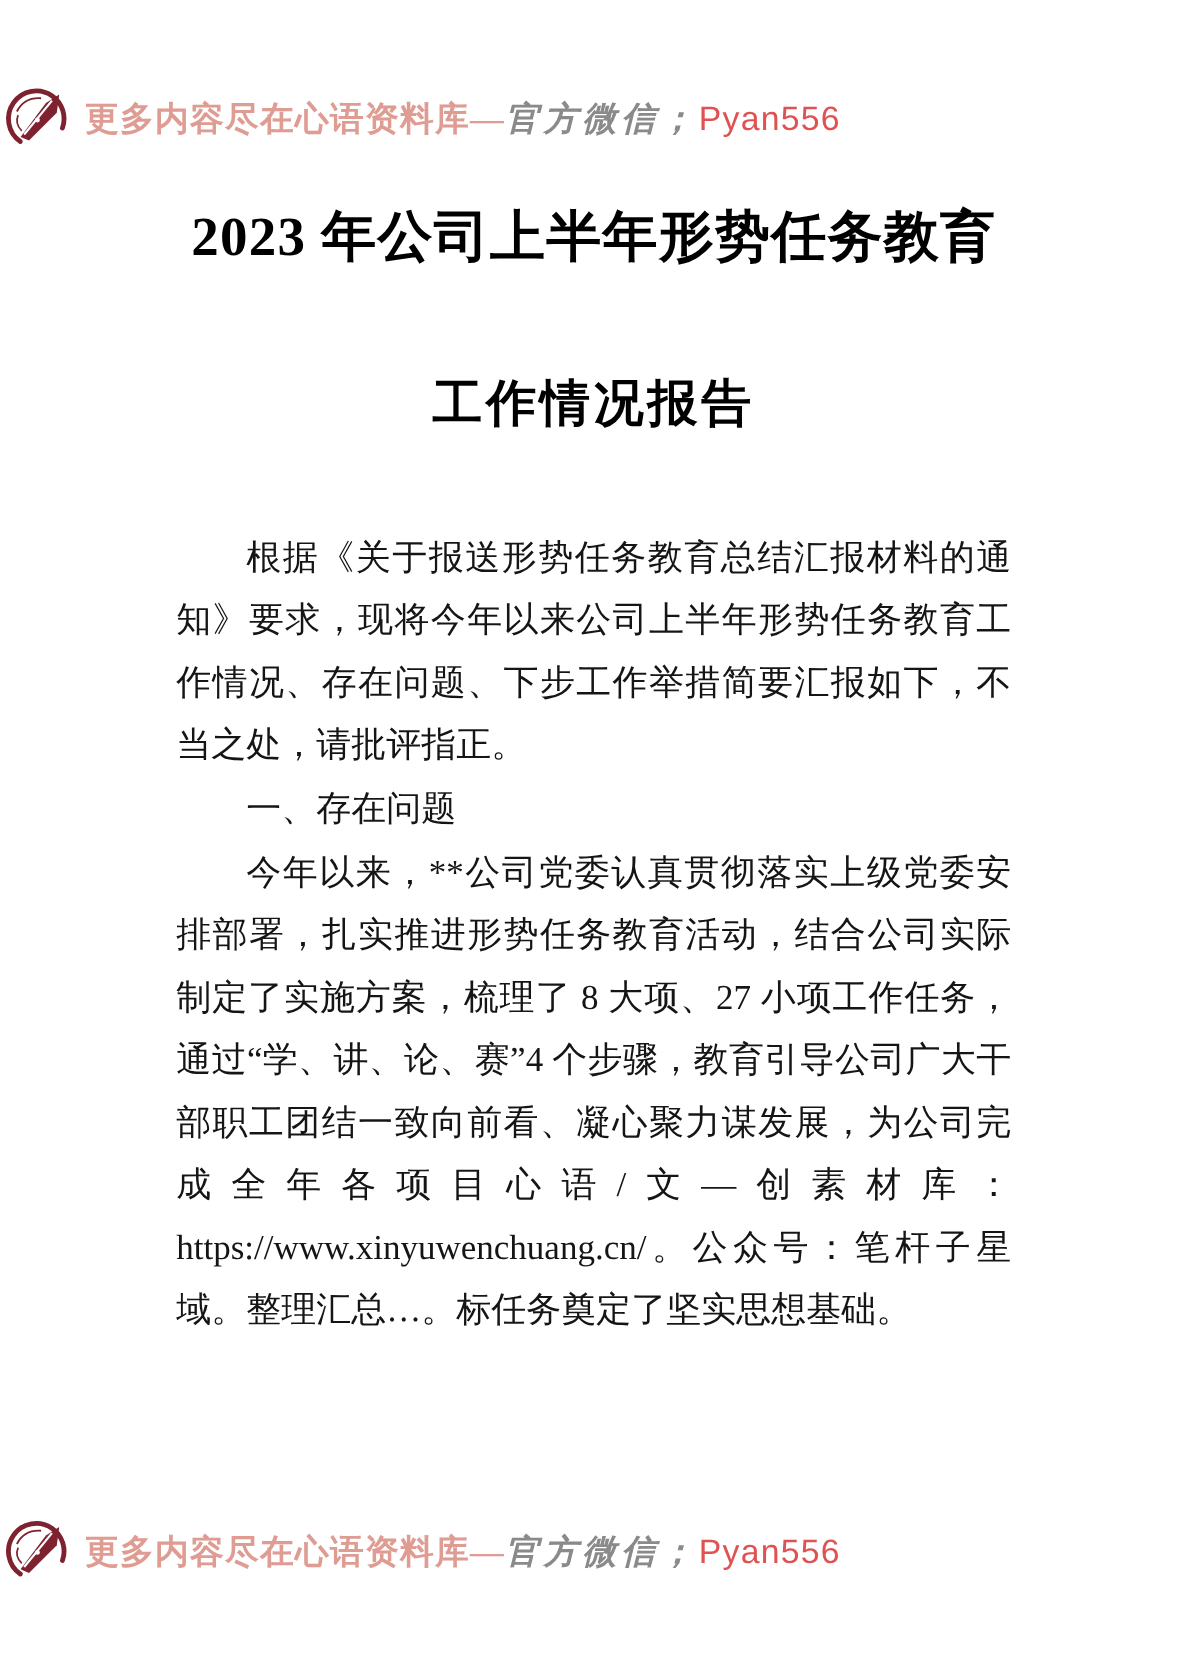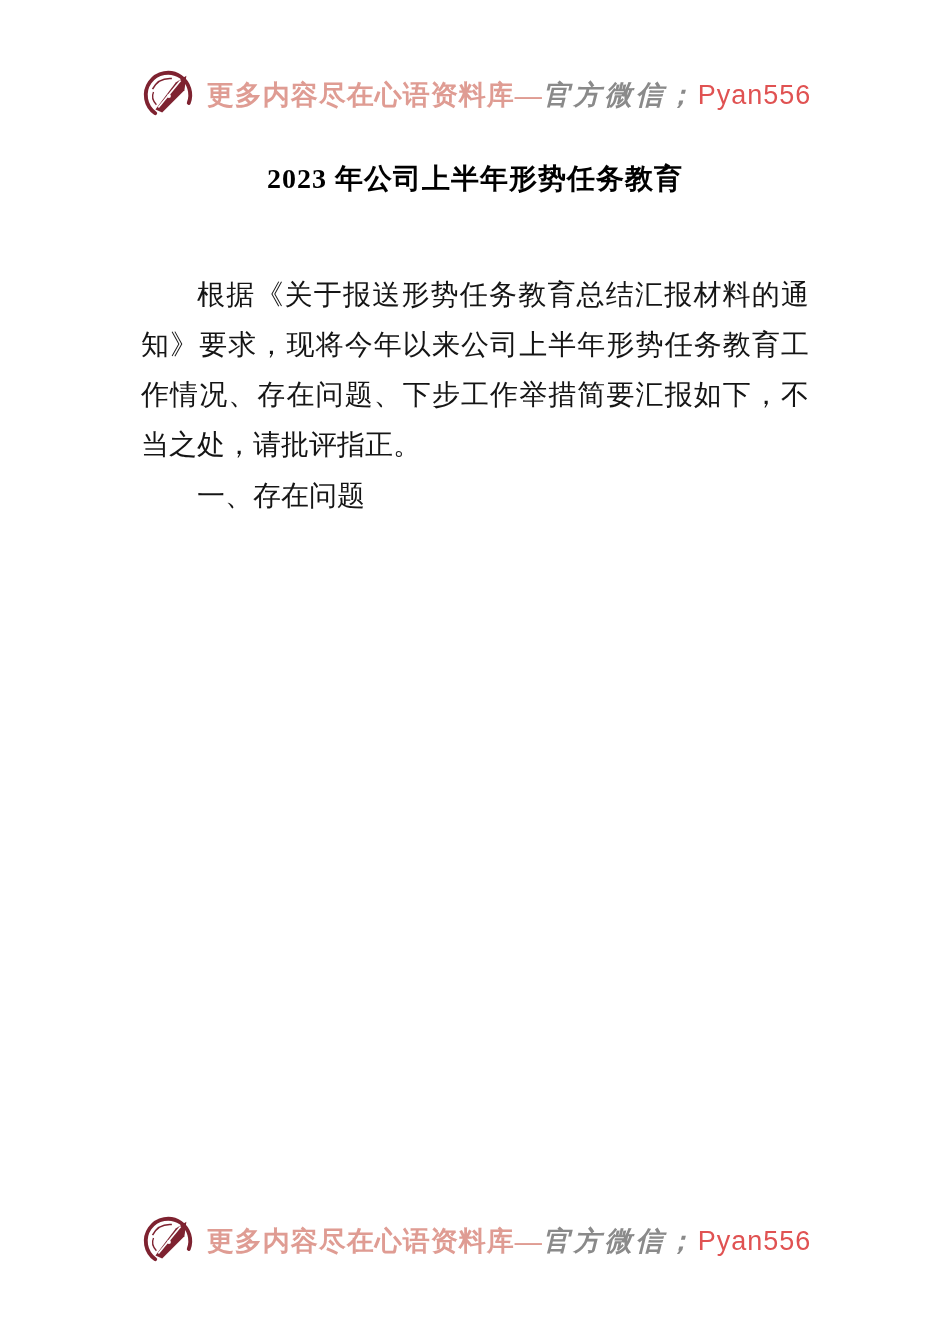--- a/index.html
+++ b/index.html
@@ -12,21 +12,20 @@
     height: 1344px;
     margin: 0 auto;
     background: #ffffff;
     overflow: hidden;
   }
 
   
   .watermark {
     display: flex;
     align-items: center;
-    justify-content: center;
     gap: 10px;
     width: 100%;
   }
   .watermark.top { padding-top: 66px; }
   .watermark.bottom {
     position: absolute;
     left: 0;
     bottom: 74px;
   }
   .wm-logo { width: 58px; height: 58px; flex: 0 0 auto; }
@@ -36,21 +35,21 @@
     white-space: nowrap;
   }
   .wm-brand  { color: #df9c93; font-weight: bold; }
   .wm-label  { color: #8a8a8a; font-style: italic; font-weight: bold; letter-spacing: 4px; }
   .wm-id     { color: #e05252; font-family: "Liberation Sans", "DejaVu Sans", sans-serif; }
 
   
   .doc-title {
     margin-top: 36px;
     text-align: center;
-    font-size: 28px;
+    font-size: 44px;
     font-weight: bold;
     color: #000;
     letter-spacing: 1px;
     font-family: "Liberation Serif", "DejaVu Serif", serif;
   }
   .doc-subtitle {
     margin-top: 76px;
     text-align: center;
     font-size: 40px;
     font-weight: bold;
@@ -89,24 +88,26 @@
         <path d="M14 24 Q20 12 34 13" fill="none" stroke="#7e2230" stroke-width="1.6"></path>
         <path d="M18 40 Q12 34 15 27" fill="none" stroke="#7e2230" stroke-width="1.4"></path>
       </svg>
     </span>
     <span class="wm-text">
       <span class="wm-brand">更多内容尽在心语资料库—</span><span class="wm-label">官方微信；</span><span class="wm-id">Pyan556</span>
     </span>
   </div>
 
   <div class="doc-title">2023 年公司上半年形势任务教育</div>
+  <div class="doc-subtitle">工作情况报告</div>
 
   <div class="doc-body">
     <p>根据《关于报送形势任务教育总结汇报材料的通知》要求，现将今年以来公司上半年形势任务教育工作情况、存在问题、下步工作举措简要汇报如下，不当之处，请批评指正。</p>
     <p>一、存在问题</p>
+    <p>今年以来，**公司党委认真贯彻落实上级党委安排部署，扎实推进形势任务教育活动，结合公司实际制定了实施方案，梳理了 8 大项、27 小项工作任务，通过“学、讲、论、赛”4 个步骤，教育引导公司广大干部职工团结一致向前看、凝心聚力谋发展，为公司完成全年各项目心语/文—创素材库：https://www.xinyuwenchuang.cn/。公众号：笔杆子星域。整理汇总…。标任务奠定了坚实思想基础。</p>
   </div>
 
   <div class="watermark bottom">
     <span class="wm-logo">
       <svg viewBox="0 0 60 60" width="58" height="58" aria-hidden="true">
         <circle cx="30" cy="30" r="23" fill="none" stroke="#7e2230" stroke-width="4" stroke-dasharray="102 43" stroke-linecap="round" transform="rotate(125 30 30)"></circle>
         <path d="M17 45 L38 17 L49 10 L47 25 L24 48 Z" fill="#7e2230"></path>
         <line x1="20" y1="43" x2="43" y2="15" stroke="#ffffff" stroke-width="1.8"></line>
         <circle cx="31" cy="31" r="2" fill="#ffffff"></circle>
         <path d="M14 24 Q20 12 34 13" fill="none" stroke="#7e2230" stroke-width="1.6"></path>

